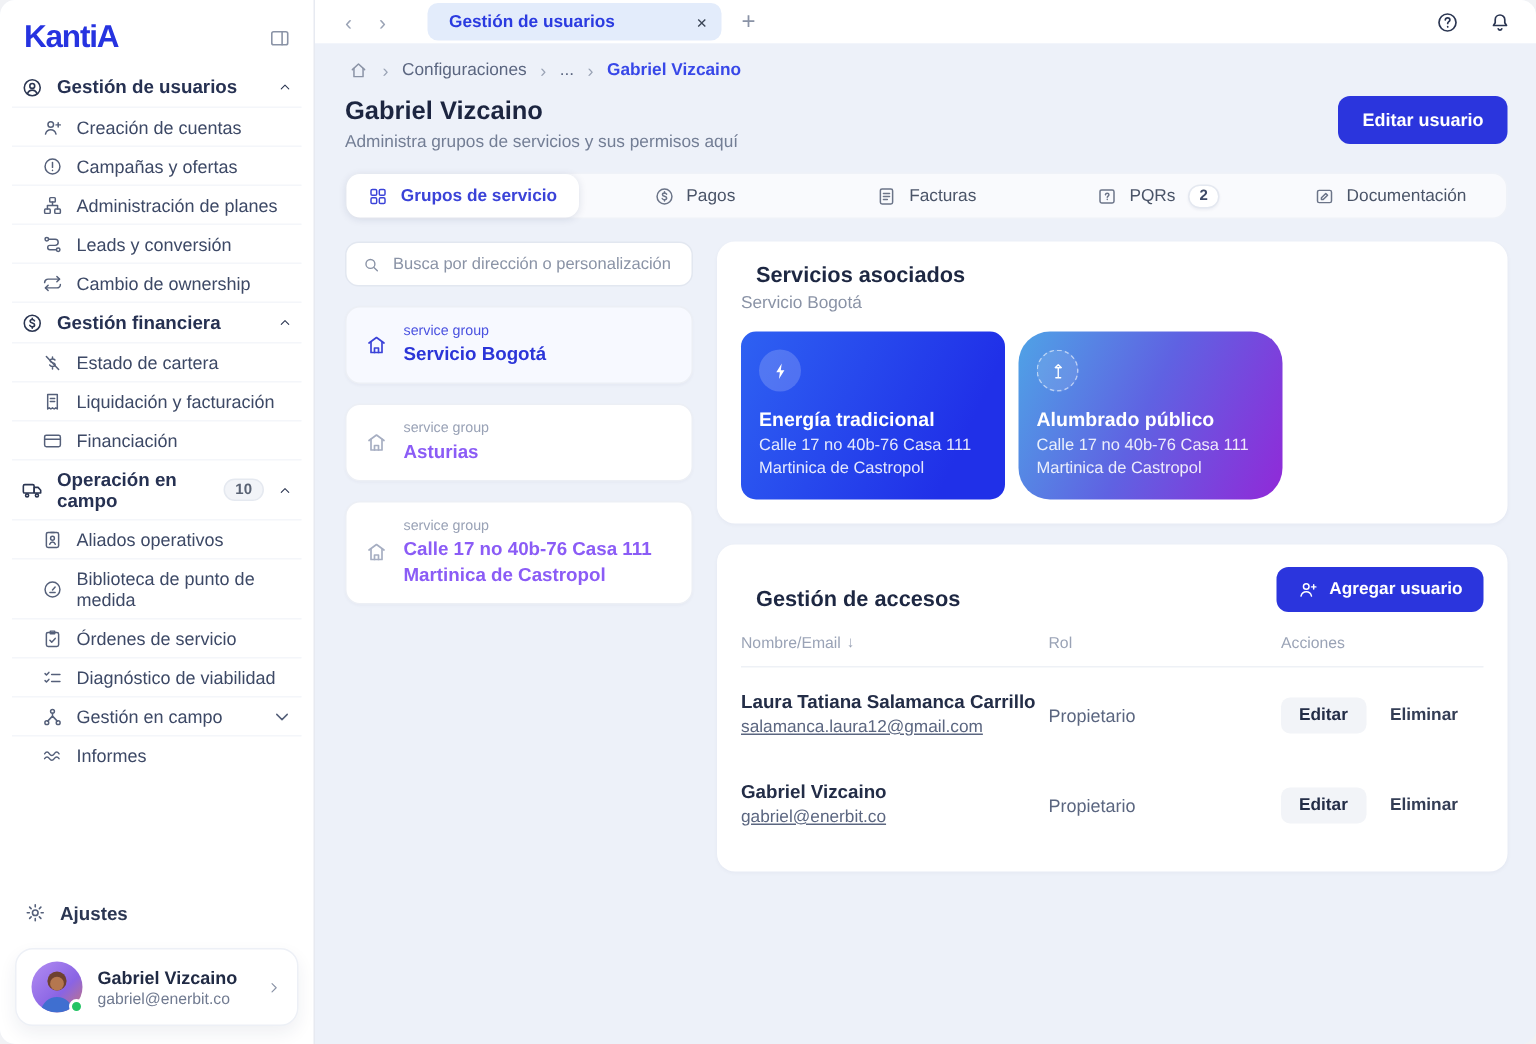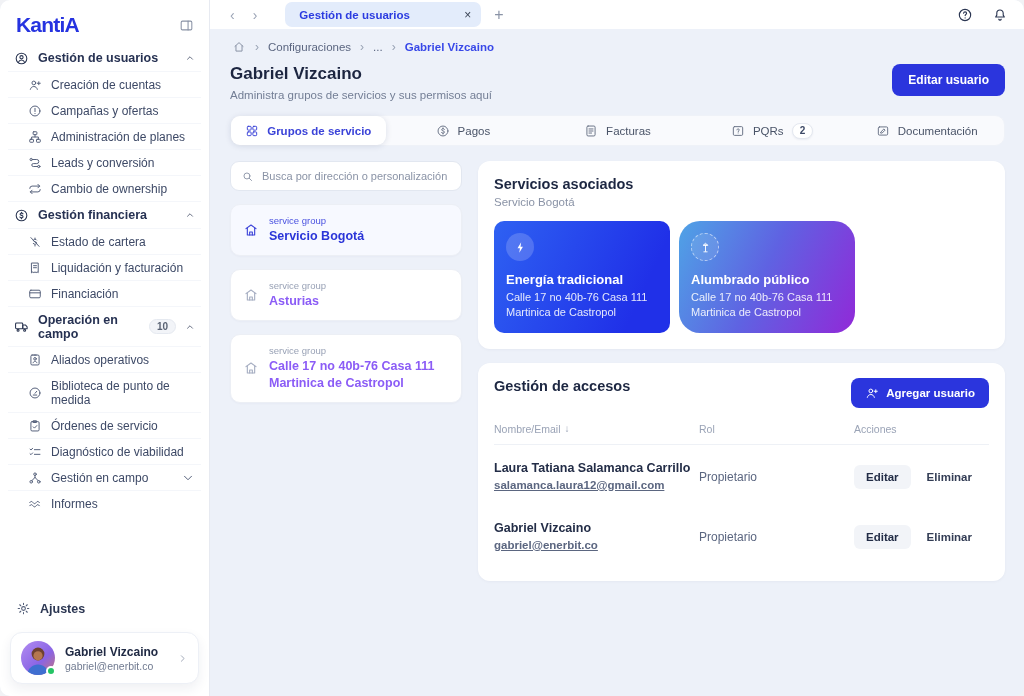--- a/index.html
+++ b/index.html
@@ -78,42 +78,42 @@
   .group-card .ic { color:#a6aec2; width:16px; height:16px; }
   .gc-label { font-size:9.5px; color:#99a2b6; }
   .gc-name { font-size:12.5px; font-weight:700; color:#8b5cf6; margin-top:2px; line-height:1.35; }
   .group-card.active { background:#f7f9ff; }
   .group-card.active .ic { color:#3b43d8; }
   .group-card.active .gc-label { color:#4a52e0; }
   .group-card.active .gc-name { color:#2b35d8; }
 
   .right-col { flex:1; min-width:0; display:flex; flex-direction:column; gap:14px; }
   .panel { background:#fff; border-radius:12px; padding:15px 16px 16px; box-shadow:0 1px 3px rgba(25,35,80,0.04); }
-  .panel-title { font-size:14.5px; font-weight:800; color:#1d2742; }
+  .panel-title { font-size:14.5px; font-weight:800; color:#1d2742;margin-left:10px; }
   .panel-sub { font-size:11.5px; color:#8a93a6; margin-top:4px; }
   .svc-cards { display:flex; gap:9px; margin-top:13px; }
   .svc-card { width:176px; border-radius:10px; padding:12px; color:#fff; cursor:pointer; }
   .svc-card.energia { background:linear-gradient(115deg,#2e61f2 0%,#2030e8 80%); }
   .svc-card.alumbrado { background:linear-gradient(115deg,#4fa3e6 0%,#5f62e2 48%,#9129d8 100%);border-radius:21px; }
   .svc-icon { width:28px; height:28px; border-radius:50%; background:rgba(255,255,255,0.18); display:flex; align-items:center; justify-content:center; }
   .svc-icon.dashed { border:1.5px dashed rgba(255,255,255,0.55); background:rgba(255,255,255,0.10); }
   .svc-icon .ic { width:13px; height:13px; color:#fff; }
   .svc-name { font-size:13px; font-weight:800; margin-top:11px; }
   .svc-addr { font-size:11px; opacity:0.88; margin-top:3px; line-height:1.4; }
 
-  .access-head { display:flex; align-items:flex-start; justify-content:space-between;gap:48px; }
+  .access-head { display:flex; align-items:flex-end; justify-content:space-between;gap:48px; }
   .btn-add { padding:8px 14px; font-size:11.5px; }
   .btn-add .ic { width:14px; height:14px; }
   .tgrid { display:grid; grid-template-columns:1fr 155px 135px; align-items:center; }
   .thead { margin-top:15px; padding-bottom:9px; border-bottom:1px solid #eef1f6; font-size:10.5px; color:#9aa3b6; }
   .th { display:flex; align-items:center; gap:4px; }
   .sort-glyph { font-size:10px; color:#9aa3b6; }
   .trow { padding:16px 0 12px; }
   .cell-name { font-size:12.5px; font-weight:700; color:#232d47; }
-  .cell-email { font-size:11.5px; color:#5b6680; text-decoration:underline; margin-top:4px; display:inline-block; cursor:pointer;font-weight:bold; }
+  .cell-email { font-size:11.5px; color:#5b6680; text-decoration:underline; margin-top:4px; display:inline-block; cursor:pointer; }
   .cell-role { font-size:12px; color:#5b6680; }
   .cell-actions { display:flex; align-items:center; gap:16px; }
   .btn-edit { background:#f2f4f8; border:none; border-radius:6px; padding:6px 12px; font-size:11.5px; font-weight:700; color:#232d47; cursor:pointer; font-family:inherit; }
   .link-delete { font-size:11.5px; font-weight:600; color:#333d55; cursor:pointer; }
 </style>
 </head>
 <body>
 
 <div class="app">
 

